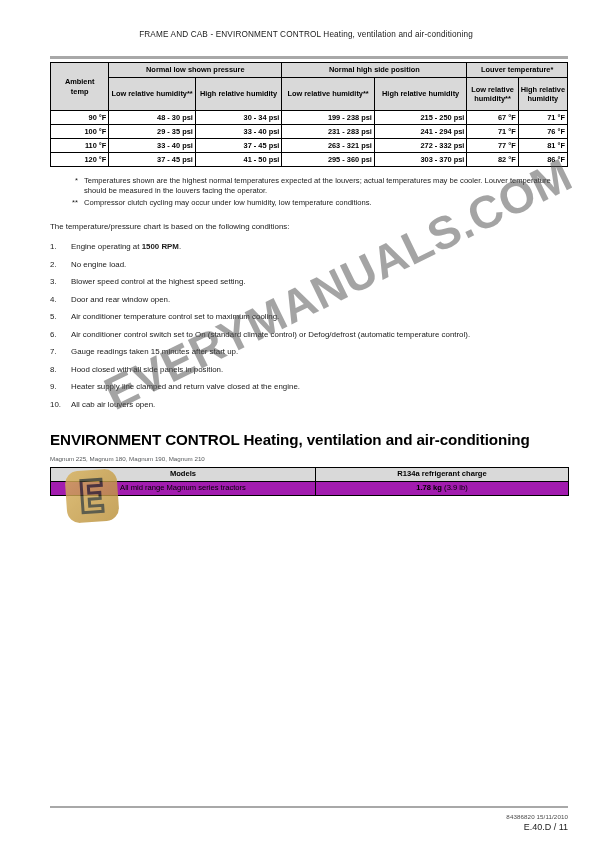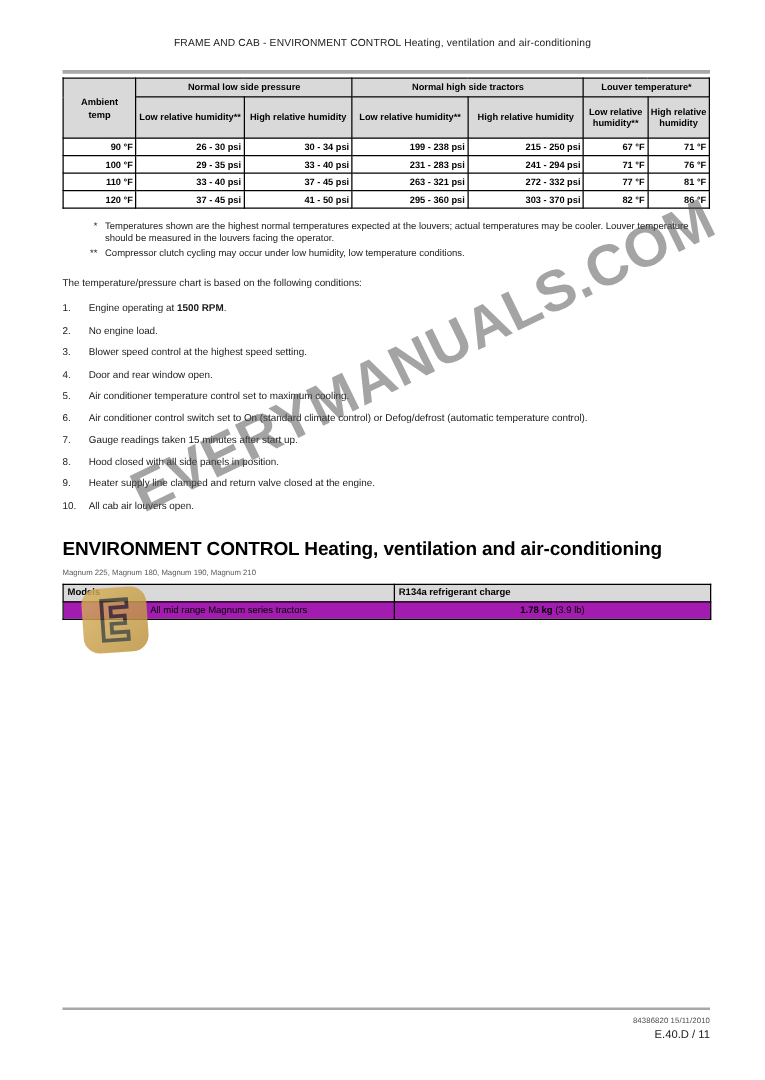--- a/index.html
+++ b/index.html
@@ -150,21 +150,21 @@
   table.cap th,
   table.cap td {
     border: 1px solid #000000;
     padding: 1px 3px;
     line-height: 1.3;
     height: 11px;
   }
   table.cap th {
     background: #d9d9d9;
     font-weight: bold;
-    text-align: left;
+    text-align: center;
   }
   table.cap td {
     background: #a21caf;
     text-align: center;
   }
 
   
   .footer {
     position: absolute;
     left: 50px;
@@ -243,37 +243,37 @@
         <col style="width:92px">
         <col style="width:51px">
         <col style="width:49px">
       </colgroup>
       <thead>
         <tr>
           <th rowspan="2" class="th-amb">
             <span>Ambient</span><br>
             <span>temp</span>
           </th>
-          <th colspan="2" class="th-group">Normal low side pressure</th>
-          <th colspan="2" class="th-group">Normal high side tractors</th>
+          <th colspan="2" class="th-group">Normal low shown pressure</th>
+          <th colspan="2" class="th-group">Normal high side position</th>
           <th colspan="2" class="th-group">Louver temperature*</th>
         </tr>
         <tr>
           <th class="th-sub">Low relative humidity**</th>
           <th class="th-sub">High relative humidity</th>
           <th class="th-sub">Low relative humidity**</th>
           <th class="th-sub">High relative humidity</th>
           <th class="th-sub">Low relative humidity**</th>
           <th class="th-sub">High relative humidity</th>
         </tr>
       </thead>
       <tbody>
         <tr>
           <td>90 °F</td>
-          <td>26 - 30 psi</td>
+          <td>48 - 30 psi</td>
           <td>30 - 34 psi</td>
           <td>199 - 238 psi</td>
           <td>215 - 250 psi</td>
           <td>67 °F</td>
           <td>71 °F</td>
         </tr>
         <tr>
           <td>100 °F</td>
           <td>29 - 35 psi</td>
           <td>33 - 40 psi</td>

